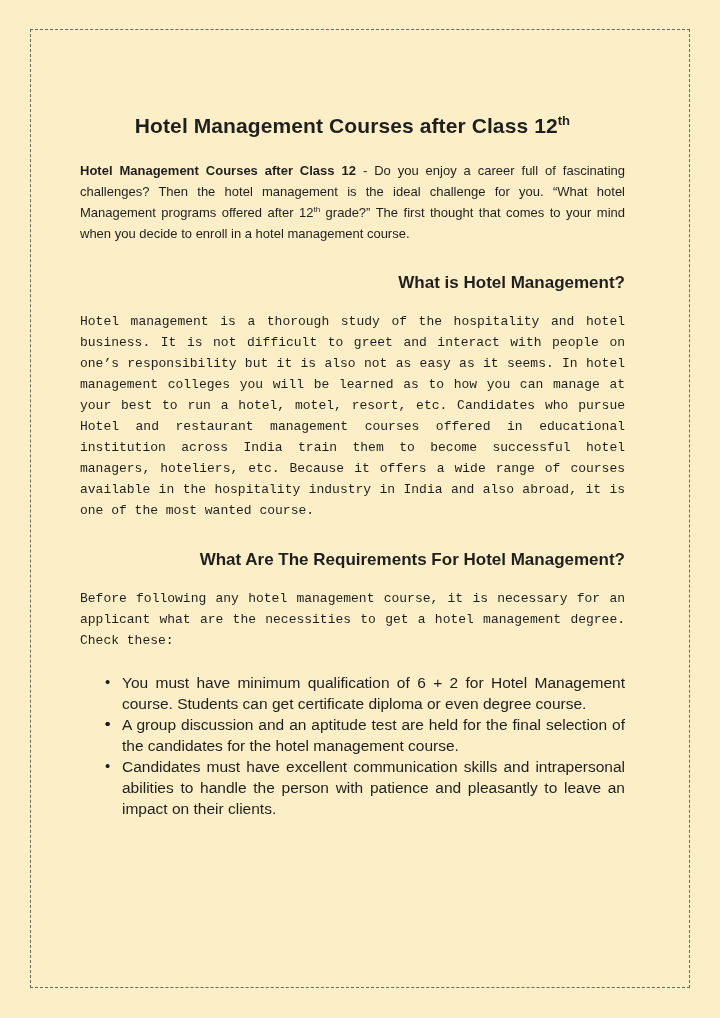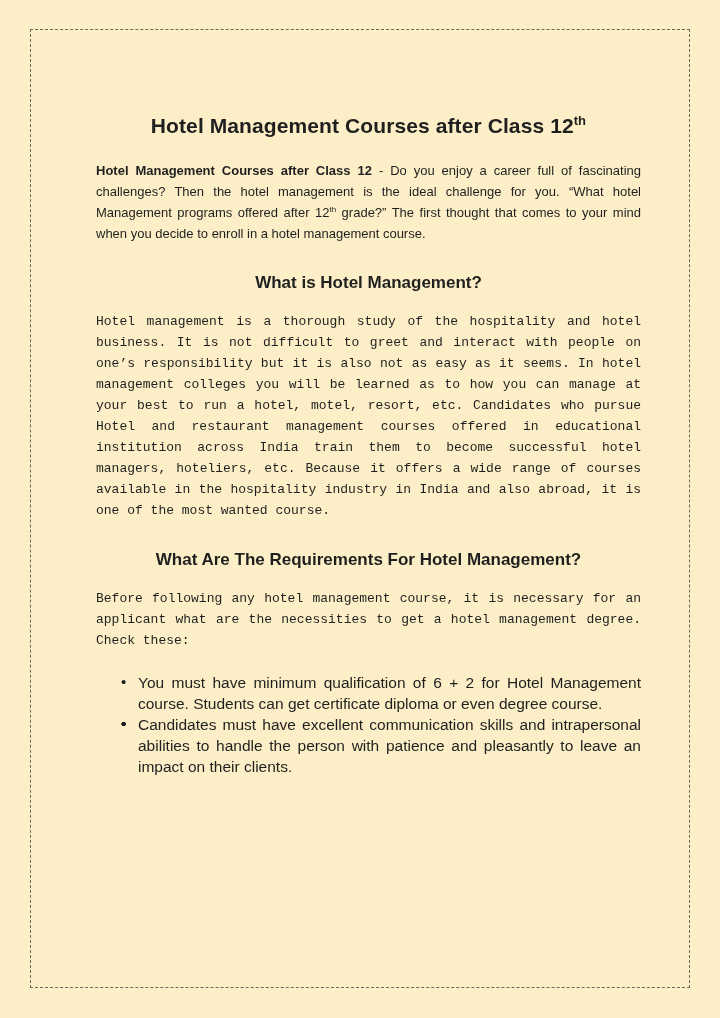--- a/index.html
+++ b/index.html
@@ -23,21 +23,21 @@
     position: absolute;
     left: 30px;
     top: 29px;
     width: 658px;
     height: 957px;
     border: 1px dashed #6a675b;
     pointer-events: none;
   }
   .content {
     position: absolute;
-    left: 96px;
+    left: 80px;
     top: 0;
     width: 545px;
   }
   h1.doc-title {
     margin: 112px 0 0 0;
     font-size: 21px;
     line-height: 27px;
     font-weight: bold;
     text-align: center;
     letter-spacing: 0.1px;
@@ -57,21 +57,21 @@
   sup {
     font-size: 0.62em;
     line-height: 0;
     vertical-align: super;
   }
   h2.section-heading {
     margin: 28px 0 0 0;
     font-size: 17px;
     line-height: 22px;
     font-weight: bold;
-    text-align: center;
+    text-align: right;
   }
   p.after-heading {
     margin-top: 17px;
     font-family: Liberation Mono, monospace;
   }
   ul.bullet-list {
     margin: 21px 0 0 0;
     padding: 0;
     list-style: none;
     font-size: 15.5px;
@@ -106,18 +106,18 @@
     <p class="para after-heading">Hotel management is a thorough study of the hospitality and hotel business. It is not difficult to greet and interact with people on one’s responsibility but it is also not as easy as it seems. In hotel management colleges you will be learned as to how you can manage at your best to run a hotel, motel, resort, etc. Candidates who pursue Hotel and restaurant management courses offered in educational institution across India train them to become successful hotel managers, hoteliers, etc. Because it offers a wide range of courses available in the hospitality industry in India and also abroad, it is one of the most wanted course.</p>
 
     <h2 class="section-heading">What Are The Requirements For Hotel Management?</h2>
 
     <p class="para after-heading">Before following any hotel management course, it is necessary for an applicant what are the necessities to get a hotel management degree. Check these:</p>
 
     <ul class="bullet-list">
       <li><span class="bullet">•</span><span>You must have minimum qualification of 6 + 2 for Hotel Management course. Students can get certificate diploma or even degree course.</span></li>
       <li><span class="bullet">•</span></li>
       <li><span class="bullet">•</span></li>
-      <li><span class="bullet">•</span></li>
+      <li><span class="bullet">•</span><span>A group discussion and an aptitude test are held for the final selection of the candidates for the hotel management course.</span></li>
       <li><span class="bullet">•</span><span>Candidates must have excellent communication skills and intrapersonal abilities to handle the person with patience and pleasantly to leave an impact on their clients.</span></li>
     </ul>
 
   </div>
 </div>
 
 </body></html>

